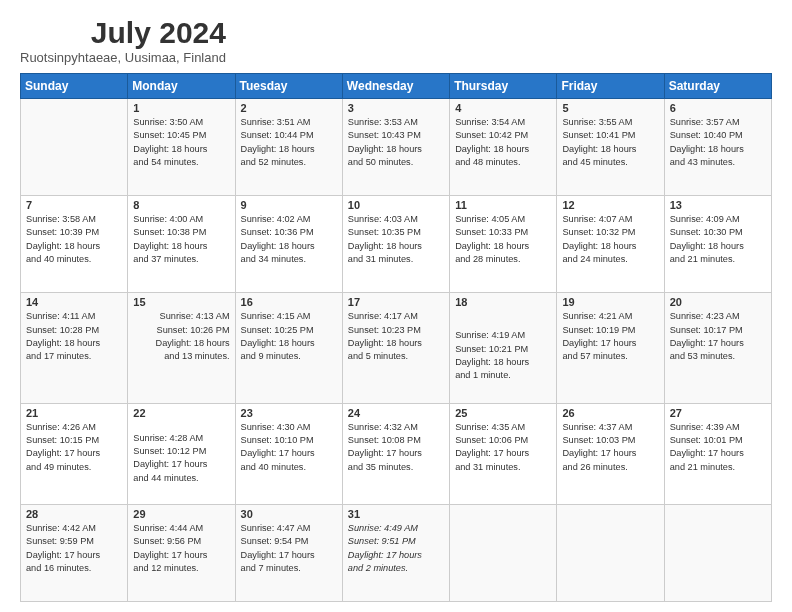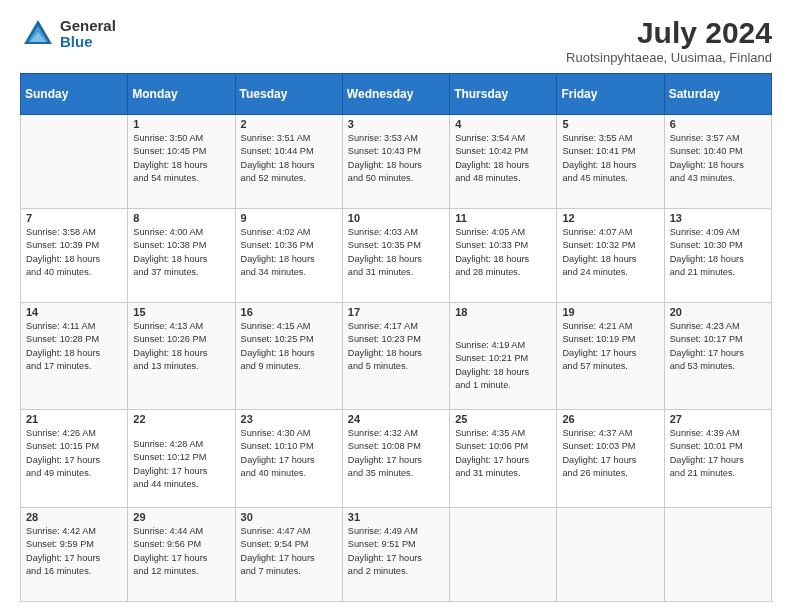--- a/index.html
+++ b/index.html
@@ -64,21 +64,21 @@
       border: 1px solid #ccc;
       border-collapse: collapse;
       width: 100%;
       table-layout: fixed;
     }
     .calendar th {
       background-color: #2876c8;
       color: white;
       font-size: 12px;
       font-weight: bold;
-      padding: 13px 4px;
+      padding: 5px 4px;
       text-align: left;
       border: 1px solid #1a5a9a;
     }
     .calendar td {
       border: 1px solid #ccc;
       vertical-align: top;
       padding: 3px 5px;
       font-size: 9.5px;
       color: #333;
       height: 82px;
@@ -100,31 +100,20 @@
     }
     tr:nth-child(even) td {
       background-color: #fff;
     }
   </style>
 </head>
 <body>
 
 <div class="page">
   <div class="header">
-    <div class="logo">
-      <svg class="logo-icon" viewBox="0 0 36 36">
-        <polygon points="18,4 32,28 4,28" fill="#1a6aab"></polygon>
-        <polygon points="18,10 28,26 8,26" fill="#4a9ad4"></polygon>
-        <polygon points="18,16 26,26 10,26" fill="#7bbfe8"></polygon>
-      </svg>
-      <div class="logo-text">
-        <span class="logo-general">General</span>
-        <span class="logo-blue">Blue</span>
-      </div>
-    </div>
     <div class="title-block">
       <div class="main-title">July 2024</div>
       <div class="subtitle">Ruotsinpyhtaeae, Uusimaa, Finland</div>
     </div>
   </div>
 
   <table class="calendar">
     <thead>
       <tr>
         <th>Sunday</th>
@@ -236,21 +225,21 @@
         <tr>
           <td>
             <div class="day-number">14</div>
             <div class="day-info" style="white-space: pre-line;">Sunrise: 4:11 AM
 Sunset: 10:28 PM
 Daylight: 18 hours
 and 17 minutes.</div>
           </td>
           <td>
             <div class="day-number">15</div>
-            <div class="day-info" style="white-space: pre-line;">Sunrise: 4:13 AM
+            <div class="day-info" style="white-space: pre-line; text-align: right;">Sunrise: 4:13 AM
 Sunset: 10:26 PM
 Daylight: 18 hours
 and 13 minutes.</div>
           </td>
           <td>
             <div class="day-number">16</div>
             <div class="day-info" style="white-space: pre-line;">Sunrise: 4:15 AM
 Sunset: 10:25 PM
 Daylight: 18 hours
 and 9 minutes.</div>
@@ -352,21 +341,21 @@
           </td>
           <td>
             <div class="day-number">30</div>
             <div class="day-info" style="white-space: pre-line;">Sunrise: 4:47 AM
 Sunset: 9:54 PM
 Daylight: 17 hours
 and 7 minutes.</div>
           </td>
           <td>
             <div class="day-number">31</div>
-            <div class="day-info" style="white-space: pre-line;">Sunrise: 4:49 AM
+            <div class="day-info" style="white-space: pre-line; font-style: italic;">Sunrise: 4:49 AM
 Sunset: 9:51 PM
 Daylight: 17 hours
 and 2 minutes.</div>
           </td>
           <td class="empty-cell"></td>
           <td class="empty-cell"></td>
           <td class="empty-cell"></td>
         </tr>
       </tbody>
   </table>

